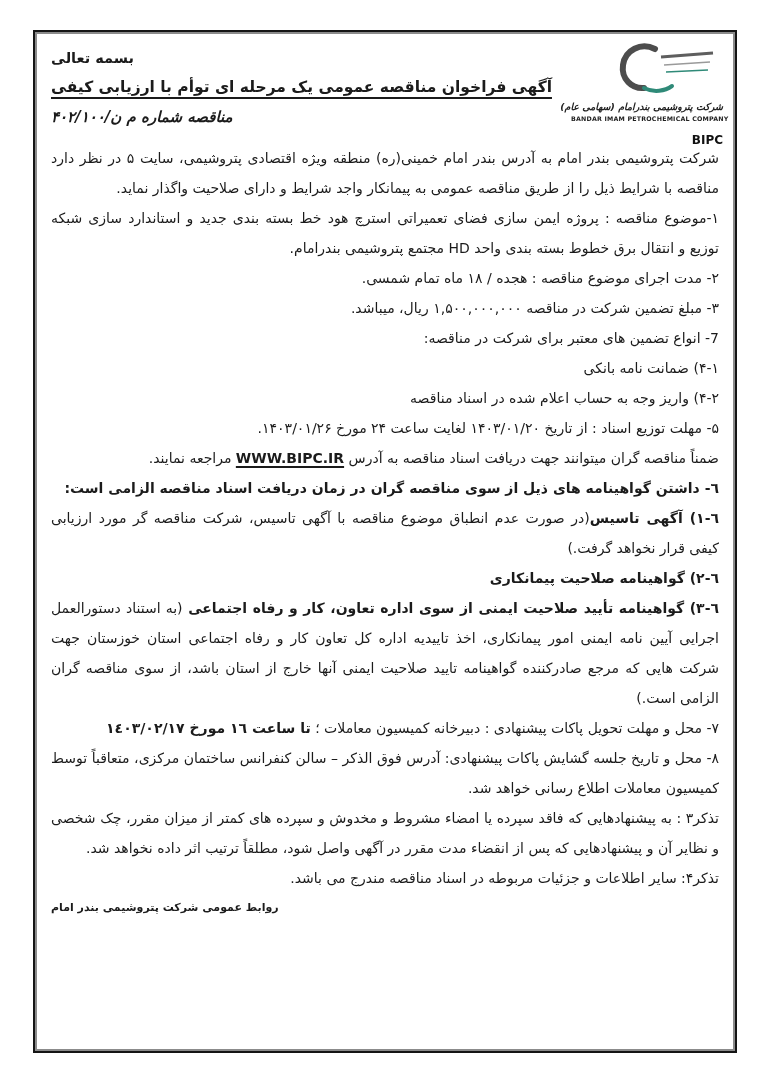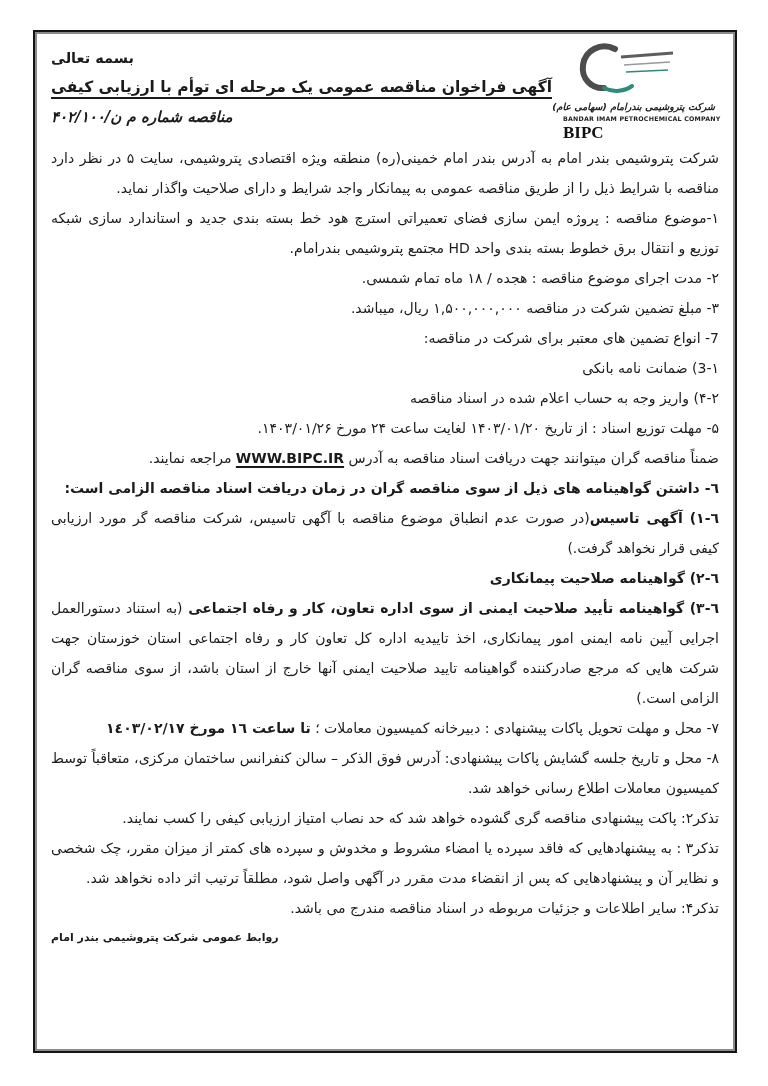--- a/index.html
+++ b/index.html
@@ -21,34 +21,34 @@
     width:100%; height:100%;
     border:2px solid #8b8b8b;
     padding:6px 14px 0 14px;
     position:relative;
     overflow:hidden;
   }
   .doc-content { direction:rtl; }
 
   
   .logo {
-    position:absolute; top:6px; right:18px;
-    width:152px; text-align:left; direction:rtl;
+    position:absolute; top:6px; right:10px;
+    width:152px; text-align:right; direction:rtl;
   }
   .logo-fa {
     font-size:9.5px; font-weight:bold; font-style:italic;
     color:#222; white-space:nowrap; margin-top:1px;
   }
   .logo-en {
     font-size:6.3px; font-weight:bold; letter-spacing:0.2px;
     color:#1f1f1f; white-space:nowrap; margin-top:3px; direction:ltr;
   }
   .logo-abbr {
-    font-size:17px; font-weight:bold; color:#111;
-    margin-top:1px; direction:ltr;font-family:Liberation Serif, serif;
+    font-size:12px; font-weight:bold; color:#111;
+    margin-top:11px; direction:ltr;
   }
 
   
   .doc-header { text-align:left; margin-top:4px; }
   .h-bismillah { font-size:14.5px; font-weight:bold; line-height:28px; }
   .h-title {
     font-size:15.5px; font-weight:bold; line-height:30px;
     text-decoration:underline; text-decoration-thickness:2px; text-underline-offset:5px;
   }
   .h-number { font-size:15px; font-weight:bold; line-height:30px;font-style:italic; }
@@ -95,31 +95,30 @@
           <div class="h-title">آگهی فراخوان مناقصه عمومی یک مرحله ای توأم با ارزیابی کیفی</div>
           <div class="h-number">مناقصه شماره م ن/۴۰۲/۱۰۰</div>
         </div>
 
         <div class="doc-body">
             <p class="para"><span>شرکت پتروشیمی بندر امام به آدرس بندر امام خمینی(ره) منطقه ویژه اقتصادی پتروشیمی، سایت ۵ در نظر دارد مناقصه با شرایط ذیل را از طریق مناقصه عمومی به پیمانکار واجد شرایط و دارای صلاحیت واگذار نماید.</span></p>
             <p class="para"><span>۱-موضوع مناقصه : پروژه ایمن سازی فضای تعمیراتی استرچ هود خط بسته بندی جدید و استاندارد سازی شبکه توزیع و انتقال برق خطوط بسته بندی واحد </span><span class="latin">HD</span><span> مجتمع پتروشیمی بندرامام.</span></p>
             <p class="para"><span>۲- مدت اجرای موضوع مناقصه : هجده / ۱۸ ماه تمام شمسی.</span></p>
             <p class="para"><span>۳- مبلغ تضمین شرکت در مناقصه ۱,۵۰۰,۰۰۰,۰۰۰ ریال، میباشد.</span></p>
             <p class="para"><span>7- انواع تضمین های معتبر برای شرکت در مناقصه:</span></p>
-            <p class="para"><span>3-۱) ضمانت نامه بانکی</span></p>
+            <p class="para"><span>۴-۱) ضمانت نامه بانکی</span></p>
             <p class="para"><span>۴-۲) واریز وجه به حساب اعلام شده در اسناد مناقصه</span></p>
             <p class="para"><span>۵- مهلت توزیع اسناد : از تاریخ ۱۴۰۳/۰۱/۲۰ لغایت ساعت ۲۴ مورخ ۱۴۰۳/۰۱/۲۶.</span></p>
             <p class="para"><span>ضمناً مناقصه گران میتوانند جهت دریافت اسناد مناقصه به آدرس </span><span class="bold underline latin">WWW.BIPC.IR</span><span> مراجعه نمایند.</span></p>
             <p class="para"><span class="bold">٦- داشتن گواهینامه های ذیل از سوی مناقصه گران در زمان دریافت اسناد مناقصه الزامی است:</span></p>
             <p class="para"><span class="bold">٦-١) آگهی تاسیس</span><span>(در صورت عدم انطباق موضوع مناقصه با آگهی تاسیس، شرکت مناقصه گر مورد ارزیابی کیفی قرار نخواهد گرفت.)</span></p>
             <p class="para"><span class="bold">٦-٢) گواهینامه صلاحیت پیمانکاری</span></p>
             <p class="para"><span class="bold">٦-٣) گواهینامه تأیید صلاحیت ایمنی از سوی اداره تعاون، کار و رفاه اجتماعی </span><span>(به استناد دستورالعمل اجرایی آیین نامه ایمنی امور پیمانکاری، اخذ تاییدیه اداره کل تعاون کار و رفاه اجتماعی استان خوزستان جهت شرکت هایی که مرجع صادرکننده گواهینامه تایید صلاحیت ایمنی آنها خارج از استان باشد، از سوی مناقصه گران الزامی است.)</span></p>
             <p class="para"><span>۷- محل و مهلت تحویل پاکات پیشنهادی : دبیرخانه کمیسیون معاملات ؛ </span><span class="bold">تا ساعت ١٦ مورخ ١٤٠٣/٠٢/١٧</span></p>
             <p class="para"><span>۸- محل و تاریخ جلسه گشایش پاکات پیشنهادی: آدرس فوق الذکر – سالن کنفرانس ساختمان مرکزی، متعاقباً توسط کمیسیون معاملات اطلاع رسانی خواهد شد.</span></p>
-            <p class="para"><span>تذکر۲: پاکت پیشنهادی مناقصه گری گشوده خواهد شد که حد نصاب امتیاز ارزیابی کیفی را کسب نمایند.</span></p>
             <p class="para"><span>تذکر۳ : به پیشنهادهایی که فاقد سپرده یا امضاء مشروط و مخدوش و سپرده های کمتر از میزان مقرر، چک شخصی و نظایر آن و پیشنهادهایی که پس از انقضاء مدت مقرر در آگهی واصل شود، مطلقاً ترتیب اثر داده نخواهد شد.</span></p>
             <p class="para"><span>تذکر۴: سایر اطلاعات و جزئیات مربوطه در اسناد مناقصه مندرج می باشد.</span></p>
           </div>
 
         <p class="footer-signature">روابط عمومی شرکت پتروشیمی بندر امام</p>
       </div>
 
     </div>
   </div>
 </div>

